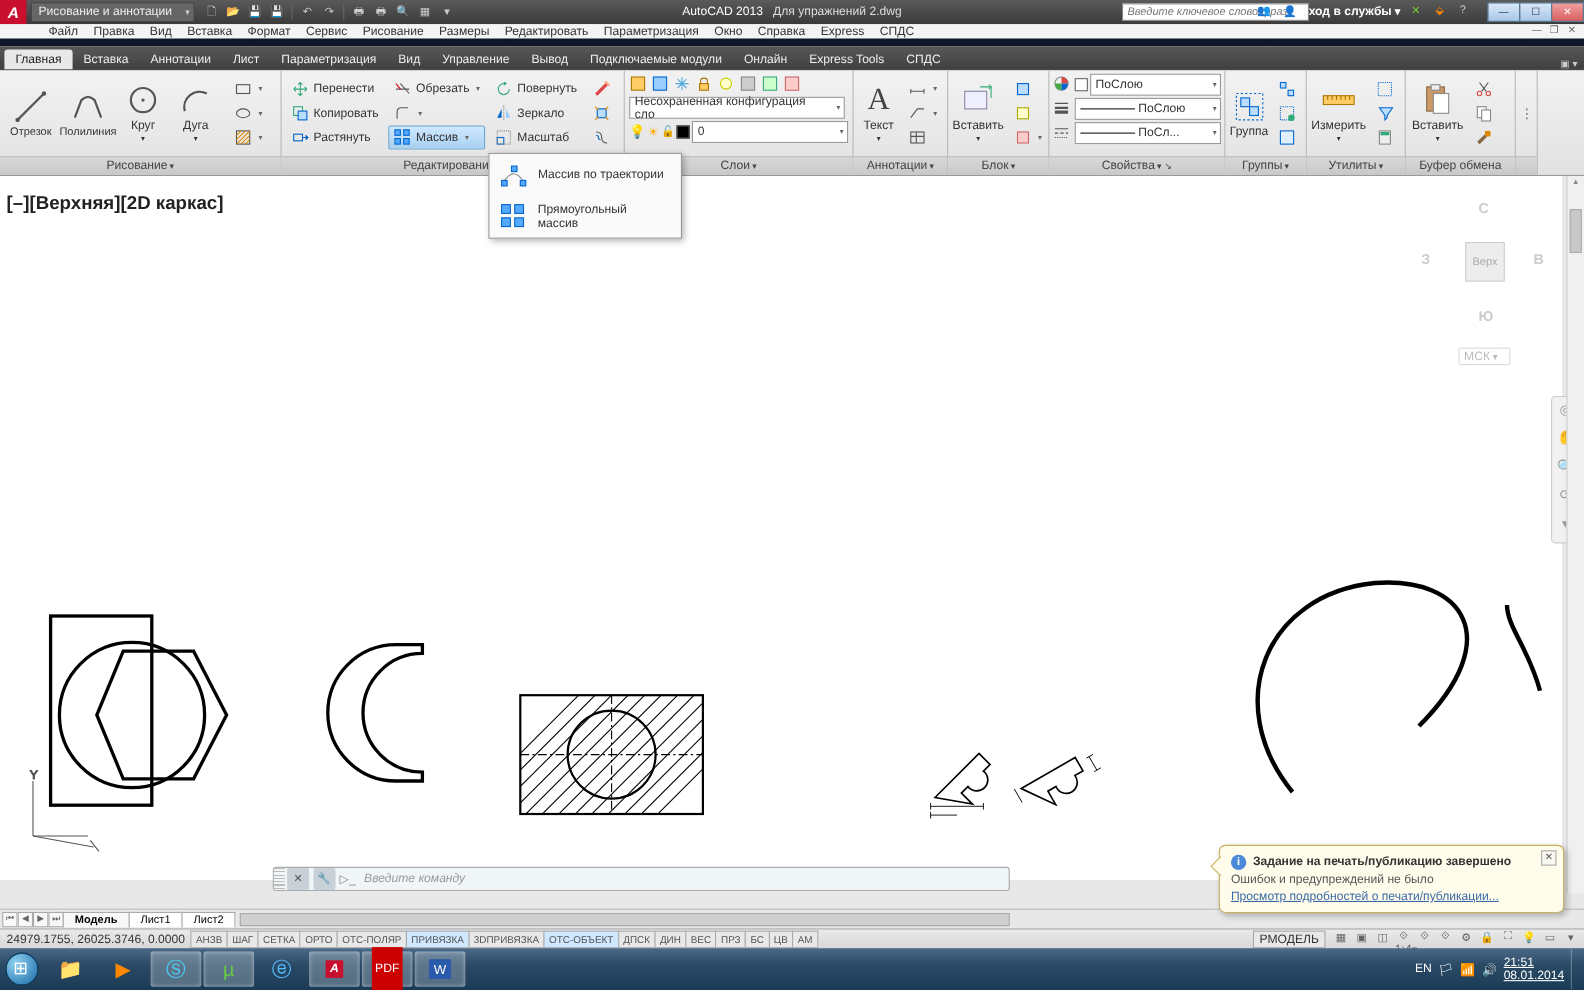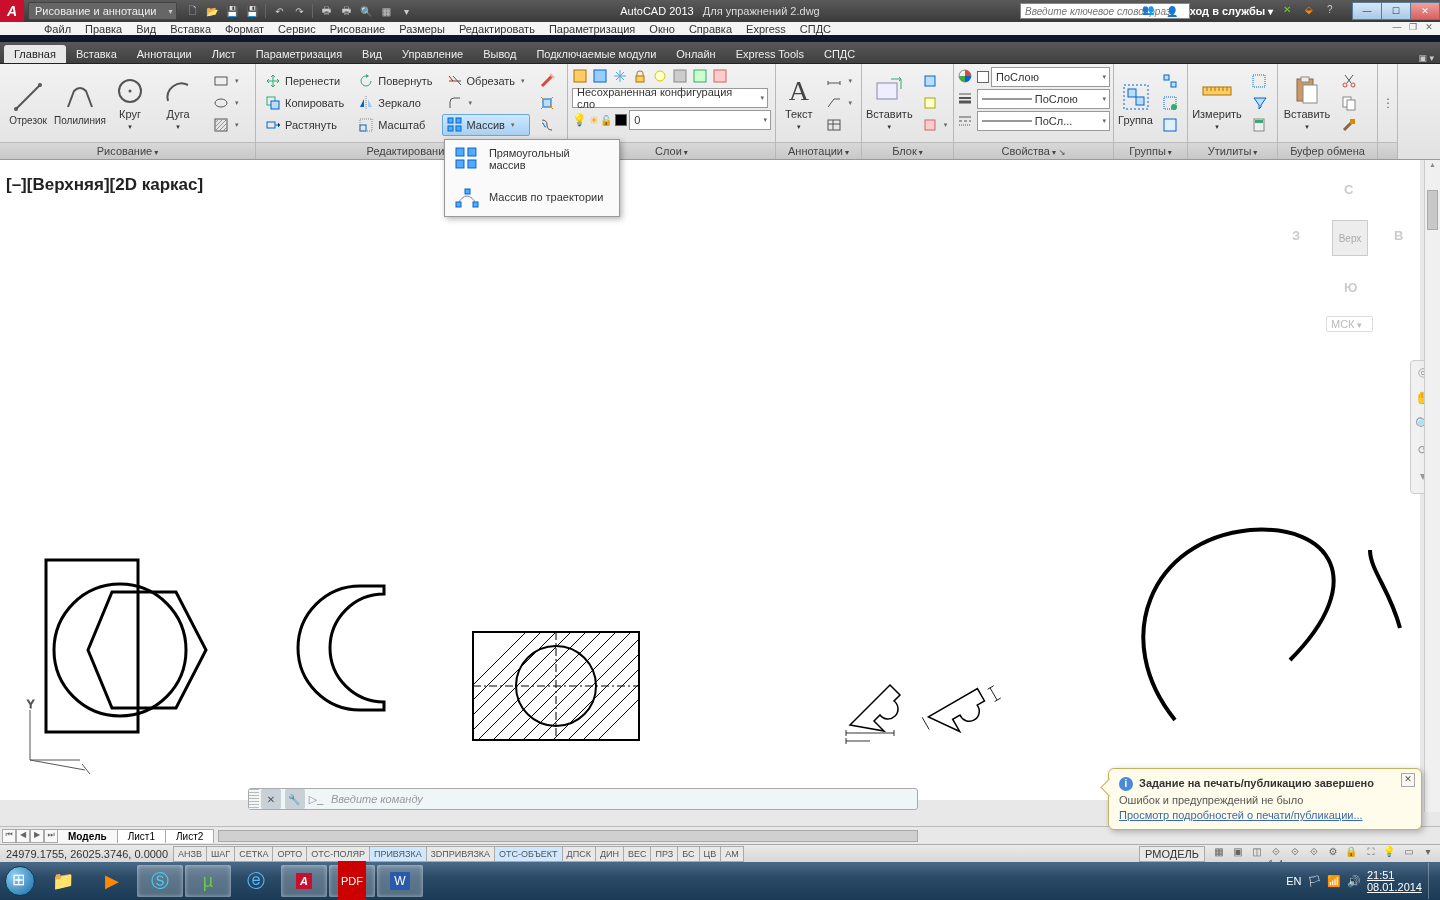--- a/index.html
+++ b/index.html
@@ -285,44 +285,20 @@
             <svg class="ic16">
               <rect x="2" y="5" width="8" height="6" stroke="#06c" fill="none"></rect>
               <path d="M10 8 L15 8 M13 6 L15 8 L13 10" stroke="#06c"></path>
             </svg>
             <span>Растянуть</span>
           </div>
       </div>
       <div class="rowbtns">
         <div class="smbtn">
             <svg class="ic16">
-              <path d="M13 8 A5 5 0 1 1 8 3" stroke="#3a7" fill="none"></path>
-              <path d="M8 1 L8 5 L11 3 Z" fill="#3a7"></path>
-            </svg>
-            <span>Повернуть</span>
-          </div>
-        <div class="smbtn">
-            <svg class="ic16">
-              <path d="M8 1 L8 15" stroke="#888" stroke-dasharray="1,1"></path>
-              <path d="M2 12 L6 4 L6 12 Z" fill="#06c"></path>
-              <path d="M14 12 L10 4 L10 12 Z" fill="#9cf"></path>
-            </svg>
-            <span>Зеркало</span>
-          </div>
-        <div class="smbtn">
-            <svg class="ic16">
-              <rect x="2" y="8" width="6" height="6" stroke="#06c" fill="none"></rect>
-              <rect x="2" y="2" width="12" height="12" stroke="#888" fill="none" stroke-dasharray="1,1"></rect>
-            </svg>
-            <span>Масштаб</span>
-          </div>
-      </div>
-      <div class="rowbtns">
-        <div class="smbtn">
-            <svg class="ic16">
               <path d="M2 8 L14 8 M6 3 L14 12" stroke="#555"></path>
               <path d="M2 3 L6 8" stroke="#d00"></path>
             </svg>
             <span>Обрезать</span>
             <span class="dd">▾</span>
           </div>
         <div class="smbtn">
             <svg class="ic16">
               <path d="M3 13 L3 7 Q3 3 7 3 L13 3" stroke="#555" fill="none"></path>
             </svg>
@@ -330,20 +306,44 @@
           </div>
         <div class="smbtn highlight">
             <svg class="ic16">
               <rect x="1" y="1" width="5" height="5" fill="#5af" stroke="#06c"></rect>
               <rect x="9" y="1" width="5" height="5" fill="#5af" stroke="#06c"></rect>
               <rect x="1" y="9" width="5" height="5" fill="#5af" stroke="#06c"></rect>
               <rect x="9" y="9" width="5" height="5" fill="#5af" stroke="#06c"></rect>
             </svg>
             <span>Массив</span>
             <span class="dd">▾</span>
+          </div>
+      </div>
+      <div class="rowbtns">
+        <div class="smbtn">
+            <svg class="ic16">
+              <path d="M13 8 A5 5 0 1 1 8 3" stroke="#3a7" fill="none"></path>
+              <path d="M8 1 L8 5 L11 3 Z" fill="#3a7"></path>
+            </svg>
+            <span>Повернуть</span>
+          </div>
+        <div class="smbtn">
+            <svg class="ic16">
+              <path d="M8 1 L8 15" stroke="#888" stroke-dasharray="1,1"></path>
+              <path d="M2 12 L6 4 L6 12 Z" fill="#06c"></path>
+              <path d="M14 12 L10 4 L10 12 Z" fill="#9cf"></path>
+            </svg>
+            <span>Зеркало</span>
+          </div>
+        <div class="smbtn">
+            <svg class="ic16">
+              <rect x="2" y="8" width="6" height="6" stroke="#06c" fill="none"></rect>
+              <rect x="2" y="2" width="12" height="12" stroke="#888" fill="none" stroke-dasharray="1,1"></rect>
+            </svg>
+            <span>Масштаб</span>
           </div>
       </div>
       <div class="rowbtns">
         <div class="smbtn">
             <svg class="ic16">
               <path d="M3 13 L13 3" stroke="#d44" stroke-width="3"></path>
               <path d="M11 1 L15 5" stroke="#fa8" stroke-width="2"></path>
             </svg>
           </div>
         <div class="smbtn">
@@ -612,35 +612,35 @@
         <div style="font-size:12px;color:#666">⋮</div>
       </div>
       <div class="panel-title"></div>
     </div>
 
 </div>
 
 <div class="dropdown">
   <div class="ditem">
     <svg class="dico" viewBox="0 0 24 24">
+        <path d="M2 20 Q12 2 22 20" stroke="#888" fill="none"></path>
+        <rect x="1" y="17" width="5" height="5" fill="#5af" stroke="#06c"></rect>
+        <rect x="10" y="4" width="5" height="5" fill="#5af" stroke="#06c"></rect>
+        <rect x="18" y="17" width="5" height="5" fill="#5af" stroke="#06c"></rect>
+      </svg>
+    <span>Массив по траектории</span>
+  </div>
+  <div class="ditem">
+    <svg class="dico" viewBox="0 0 24 24">
         <rect x="1" y="1" width="8" height="8" fill="#5af" stroke="#06c"></rect>
         <rect x="13" y="1" width="8" height="8" fill="#5af" stroke="#06c"></rect>
         <rect x="1" y="13" width="8" height="8" fill="#5af" stroke="#06c"></rect>
         <rect x="13" y="13" width="8" height="8" fill="#5af" stroke="#06c"></rect>
       </svg>
     <span>Прямоугольный массив</span>
-  </div>
-  <div class="ditem">
-    <svg class="dico" viewBox="0 0 24 24">
-        <path d="M2 20 Q12 2 22 20" stroke="#888" fill="none"></path>
-        <rect x="1" y="17" width="5" height="5" fill="#5af" stroke="#06c"></rect>
-        <rect x="10" y="4" width="5" height="5" fill="#5af" stroke="#06c"></rect>
-        <rect x="18" y="17" width="5" height="5" fill="#5af" stroke="#06c"></rect>
-      </svg>
-    <span>Массив по траектории</span>
   </div>
 </div>
 
 <div class="canvas">
 <svg viewBox="0 0 1400 640">
 
   <g stroke="#555" stroke-width="1" fill="none">
     <path d="M20 600 L20 550"></path>
         <path d="M20 600 L70 600"></path>
     <path d="M20 600 L75 610 M72 604 L80 614"></path>

